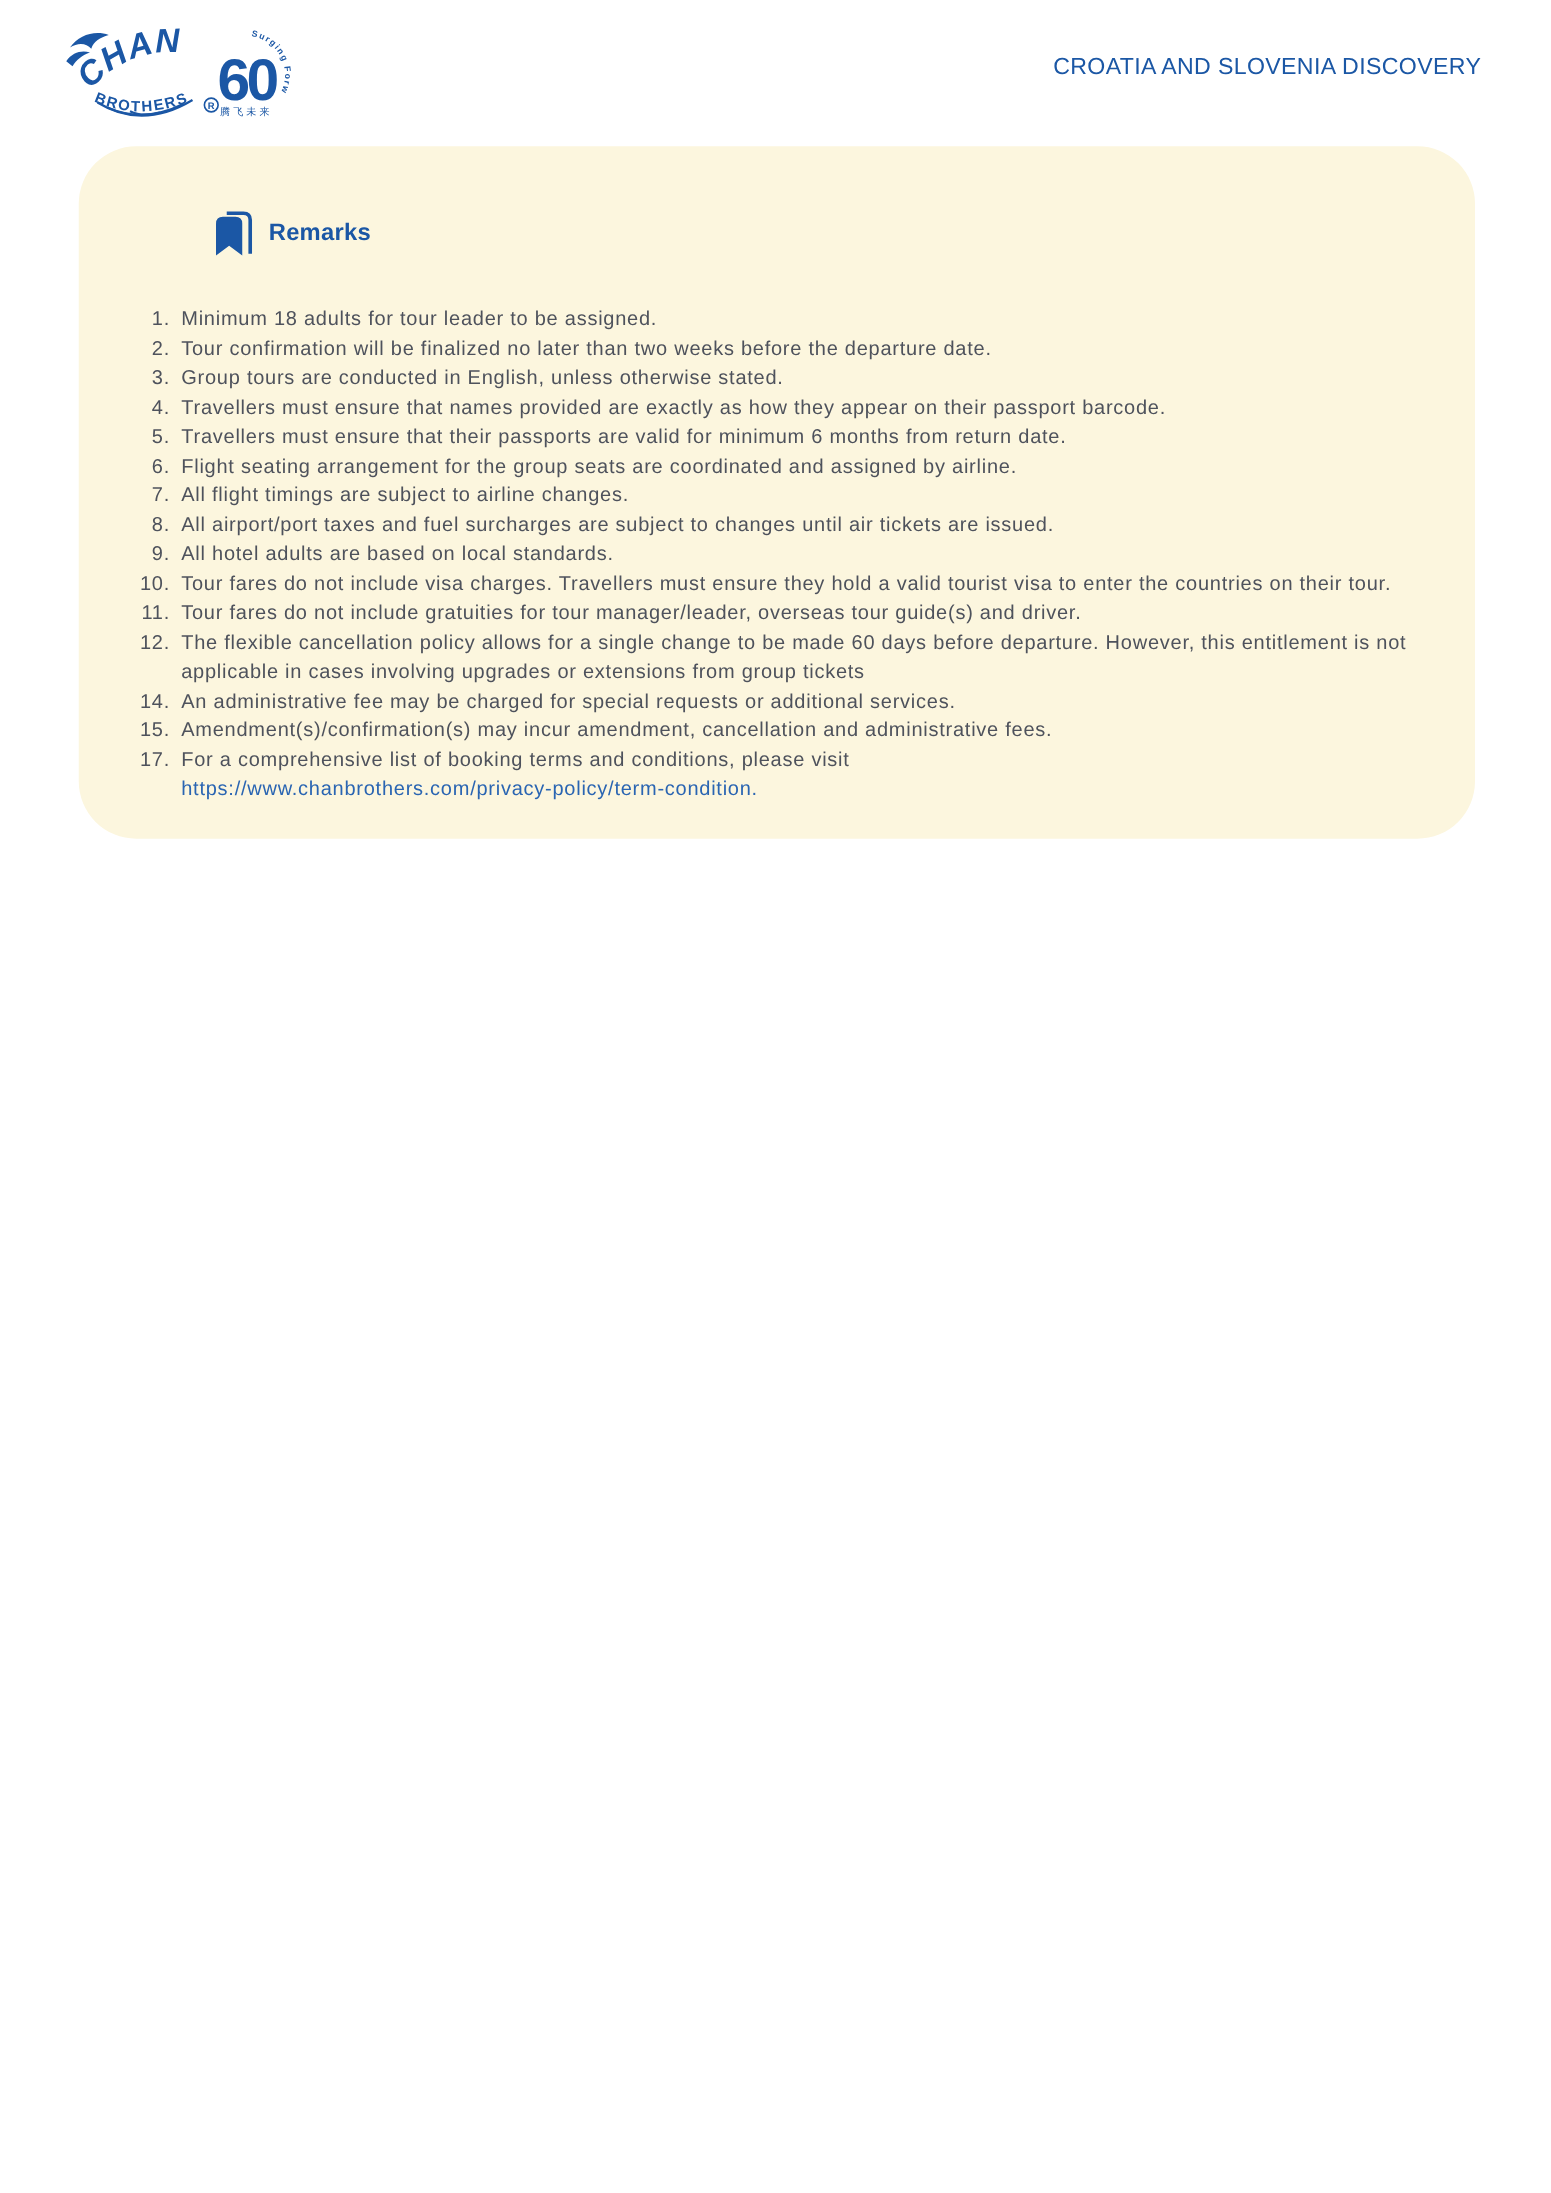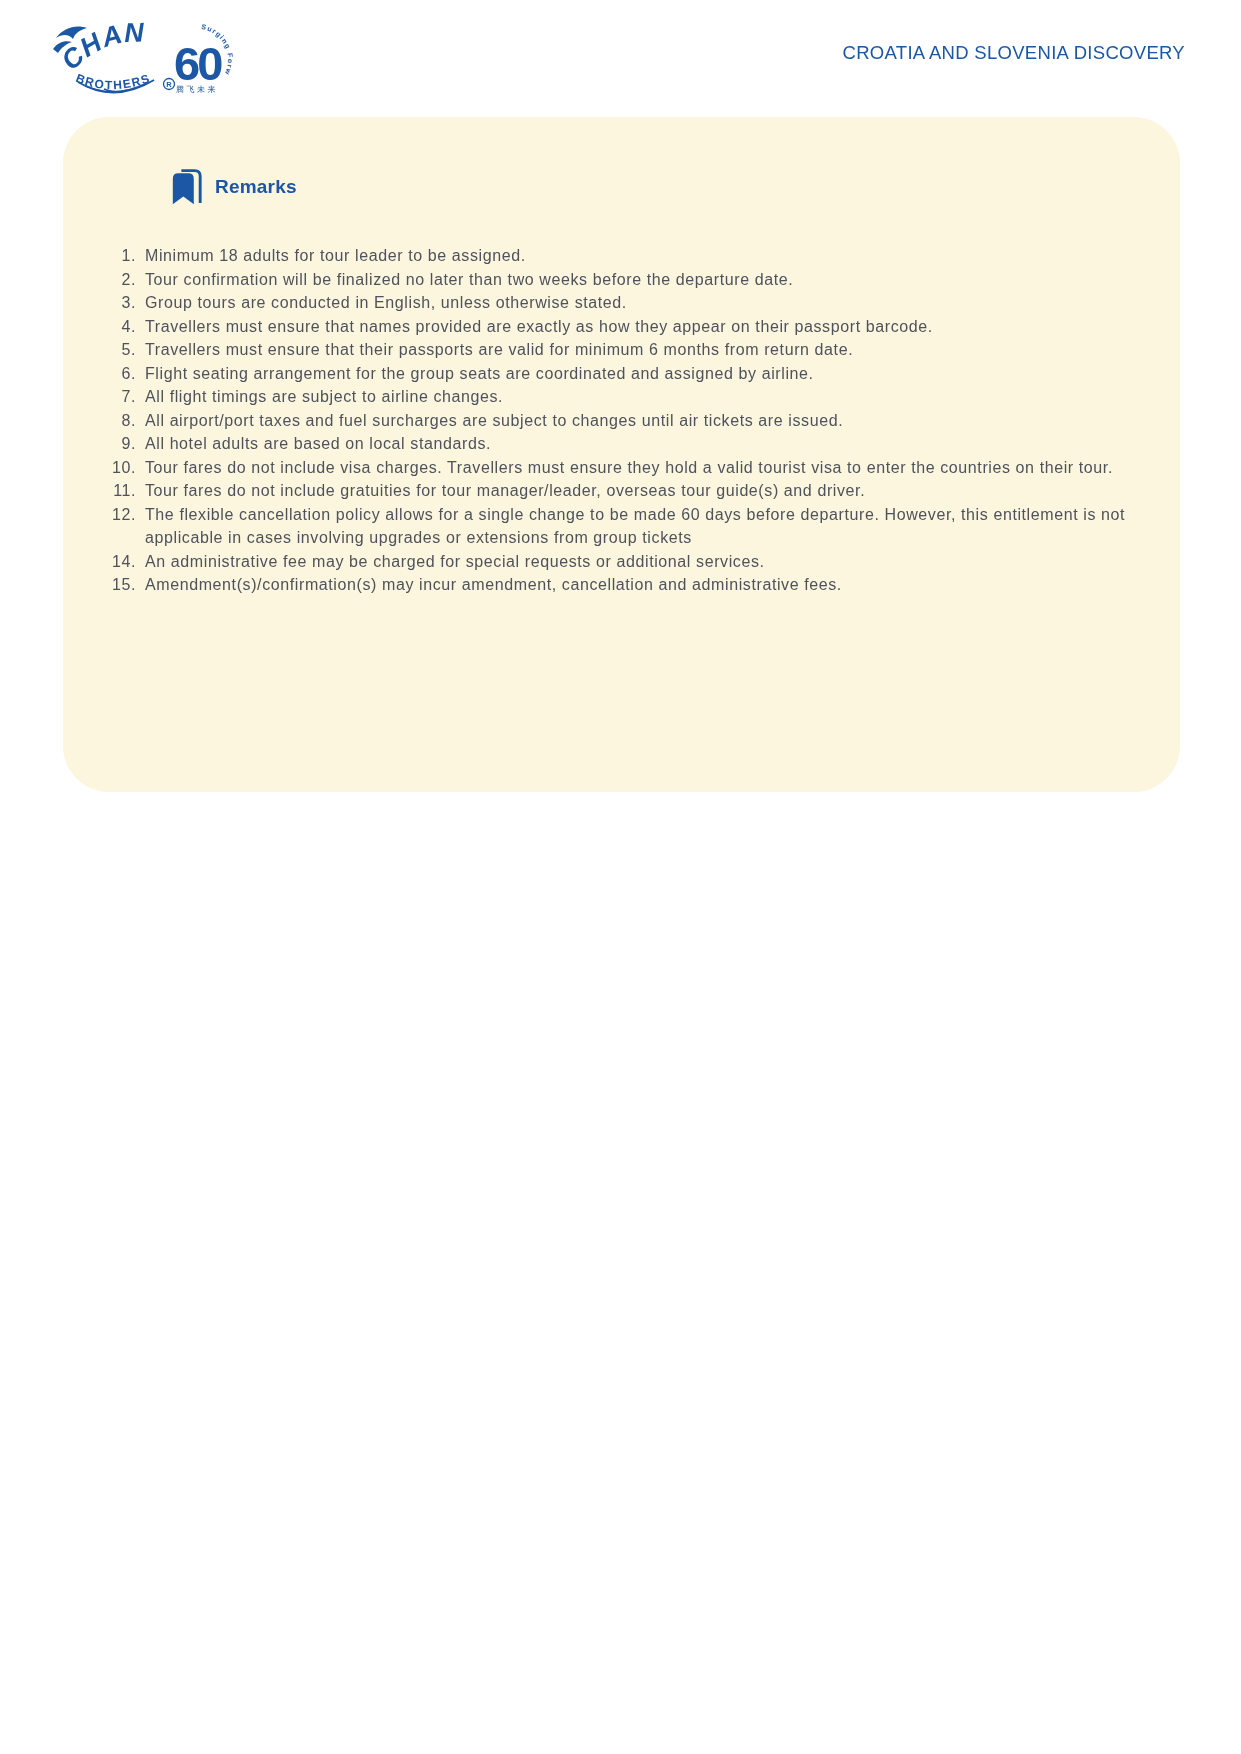--- a/index.html
+++ b/index.html
@@ -31,21 +31,21 @@
     letter-spacing: 0.3px;
     white-space: nowrap;
   }
 
   
   .card {
     position: absolute;
     left: 63px;
     top: 117px;
     width: 1117px;
-    height: 675px;
+    height: 554px;
     background: #FCF6DE;
     border-radius: 46px;
     padding: 51px 45px 0 45px;
   }
   .card-head {
     display: flex;
     align-items: center;
     gap: 13px;
     margin-left: 63px;
     height: 38px;
@@ -186,14 +186,18 @@
         <span class="txt"><span>The flexible cancellation policy allows for a single change to be made 60 days before departure. However, this entitlement is not applicable in cases involving upgrades or extensions from group tickets</span></span>
       </li>
       <li class="remark-item">
         <span class="num">14.</span>
         <span class="txt"><span>An administrative fee may be charged for special requests or additional services.</span></span>
       </li>
       <li class="remark-item">
         <span class="num">15.</span>
         <span class="txt"><span>Amendment(s)/confirmation(s) may incur amendment, cancellation and administrative fees.</span></span>
       </li>
+      <li class="remark-item">
+        <span class="num">17.</span>
+        <span class="txt"><span>For a comprehensive list of booking terms and conditions, please visit</span><a class="remark-link" href="#">https://www.chanbrothers.com/privacy-policy/term-condition.</a></span>
+      </li>
     </ol>
 </div>
 
 </body></html>

